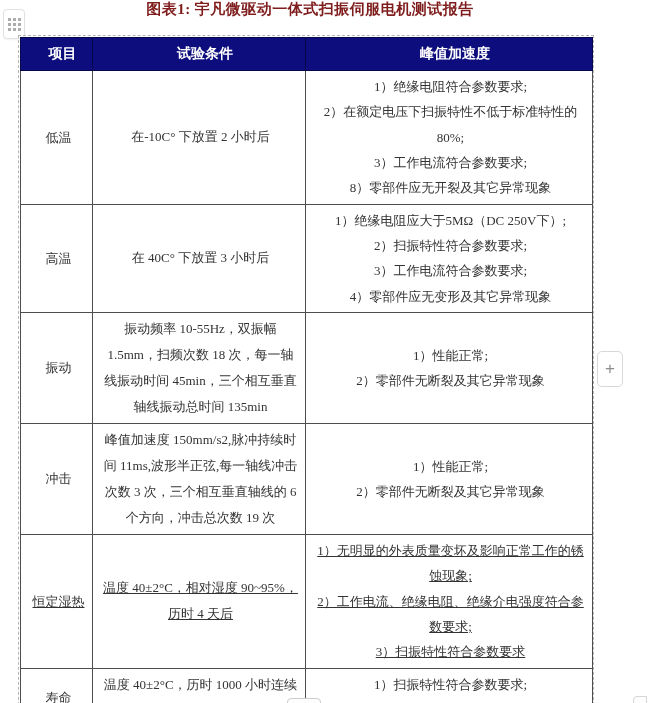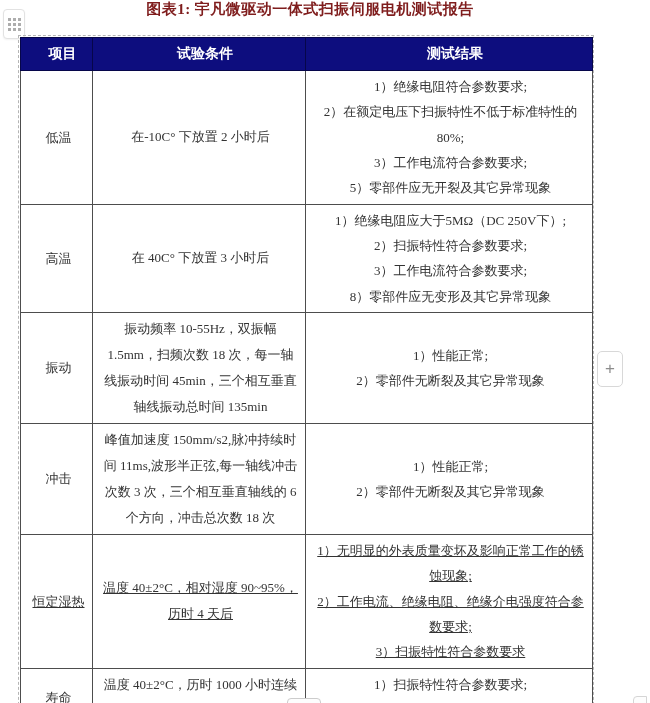--- a/index.html
+++ b/index.html
@@ -138,55 +138,55 @@
   <table>
     <colgroup>
         <col class="c1">
         <col class="c2">
         <col class="c3">
       </colgroup>
     <thead>
       <tr>
           <th>项目</th>
           <th>试验条件</th>
-          <th>测试结果</th>
+          <th>峰值加速度</th>
         </tr>
     </thead>
     <tbody>
         <tr>
           <td class="col-item">低温</td>
           <td class="col-cond">在-10C° 下放置 2 小时后</td>
           <td class="col-res">
             <div class="result-line">1）绝缘电阻符合参数要求;</div>
             <div class="result-line">2）在额定电压下扫振特性不低于标准特性的80%;</div>
             <div class="result-line">3）工作电流符合参数要求;</div>
-            <div class="result-line">5）零部件应无开裂及其它异常现象</div>
+            <div class="result-line">8）零部件应无开裂及其它异常现象</div>
           </td>
         </tr>
         <tr>
           <td class="col-item">高温</td>
           <td class="col-cond">在 40C° 下放置 3 小时后</td>
           <td class="col-res">
             <div class="result-line">1）绝缘电阻应大于5MΩ（DC 250V下）;</div>
             <div class="result-line">2）扫振特性符合参数要求;</div>
             <div class="result-line">3）工作电流符合参数要求;</div>
-            <div class="result-line">8）零部件应无变形及其它异常现象</div>
+            <div class="result-line">4）零部件应无变形及其它异常现象</div>
           </td>
         </tr>
         <tr>
           <td class="col-item">振动</td>
           <td class="col-cond">振动频率 10-55Hz，双振幅 1.5mm，扫频次数 18 次，每一轴线振动时间 45min，三个相互垂直轴线振动总时间 135min</td>
           <td class="col-res">
             <div class="result-line">1）性能正常;</div>
             <div class="result-line">2）零部件无断裂及其它异常现象</div>
           </td>
         </tr>
         <tr>
           <td class="col-item">冲击</td>
-          <td class="col-cond">峰值加速度 150mm/s2,脉冲持续时间 11ms,波形半正弦,每一轴线冲击次数 3 次，三个相互垂直轴线的 6 个方向，冲击总次数 18 次</td>
+          <td class="col-cond">峰值加速度 150mm/s2,脉冲持续时间 11ms,波形半正弦,每一轴线冲击次数 3 次，三个相互垂直轴线的 6 个方向，冲击总次数 19 次</td>
           <td class="col-res">
             <div class="result-line">1）性能正常;</div>
             <div class="result-line">2）零部件无断裂及其它异常现象</div>
           </td>
         </tr>
         <tr>
           <td class="col-item">恒定湿热</td>
           <td class="col-cond">温度 40±2°C，相对湿度 90~95%，历时 4 天后</td>
           <td class="col-res">
             <div class="result-line">1）无明显的外表质量变坏及影响正常工作的锈蚀现象;</div>

